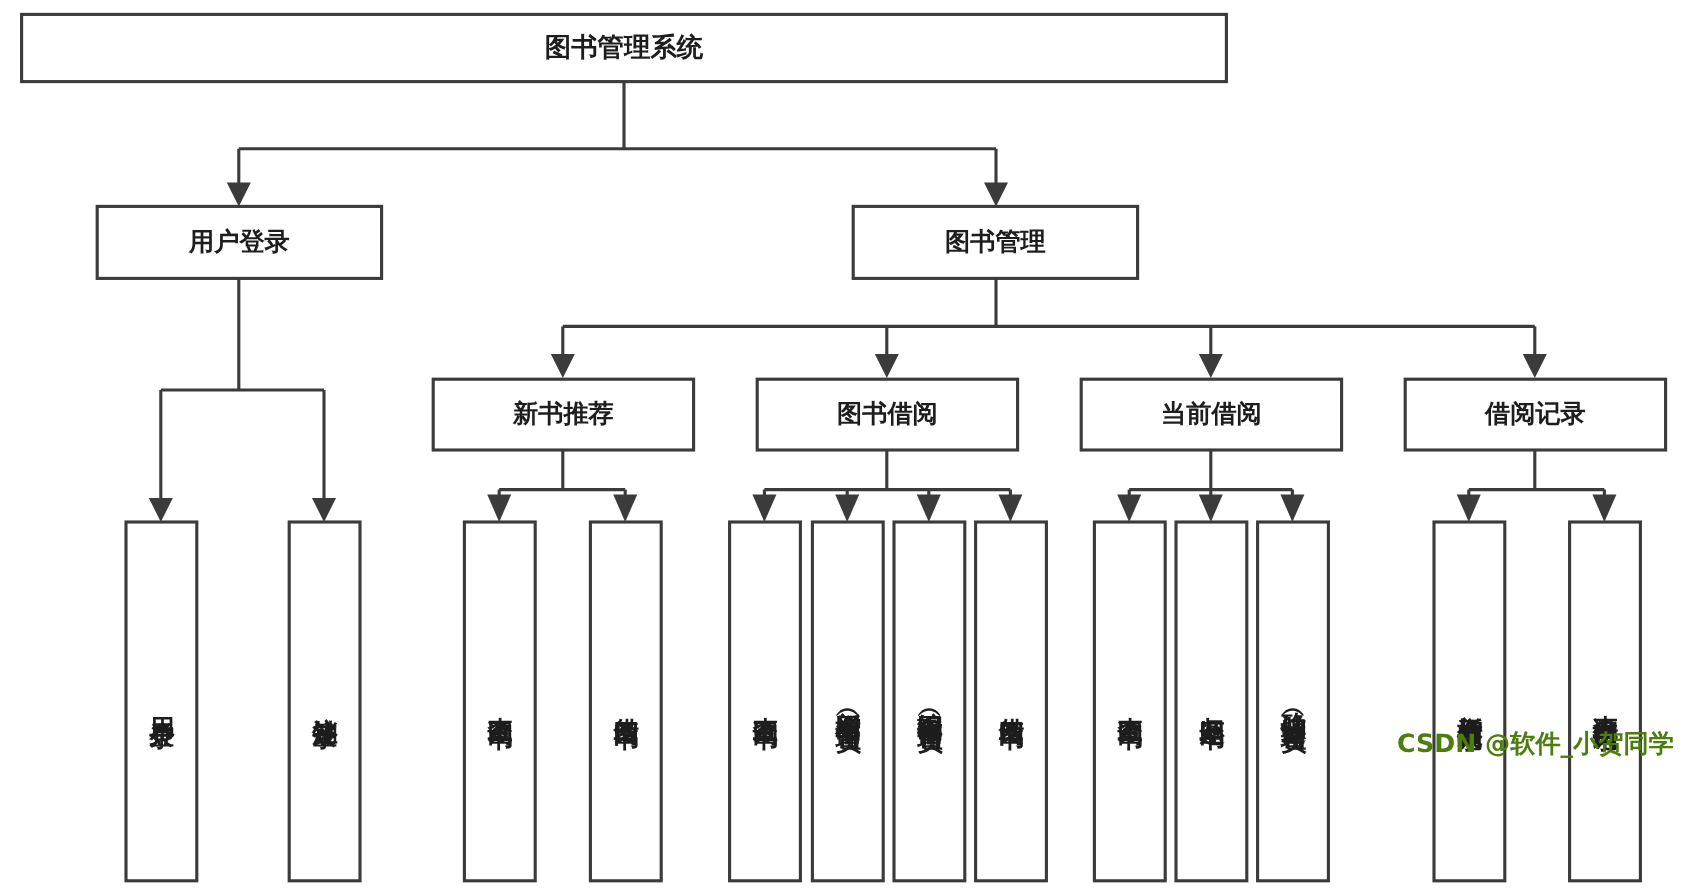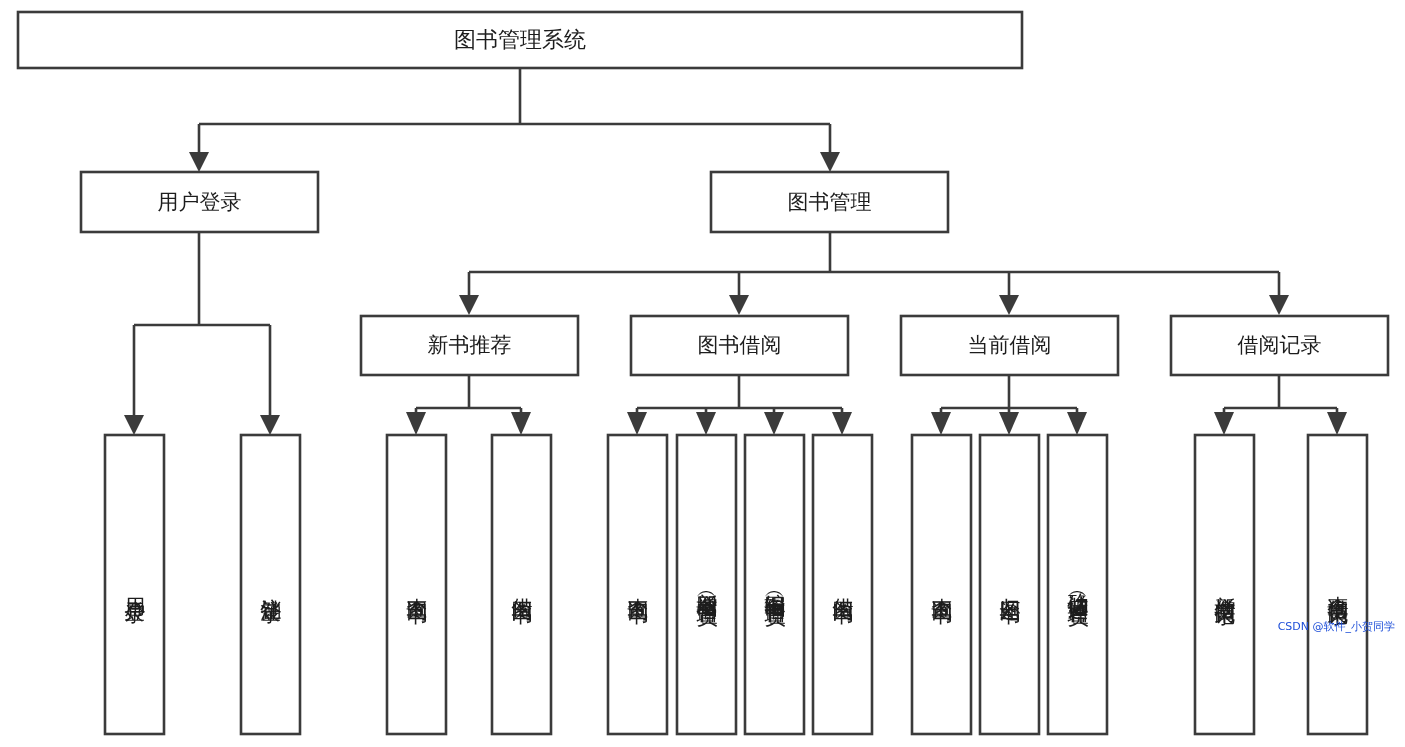--- a/index.html
+++ b/index.html
@@ -11,20 +11,21 @@
     width: 1405px;
     height: 747px;
     font-family: "DejaVu Sans", "Liberation Sans", sans-serif;
     overflow: hidden;
   }
   #diagram-root {
     position: relative;
     width: 1405px;
     height: 639px;
     background: #ffffff;
+    font-weight: bold;
   }
   svg.flow {
     position: absolute;
     left: 0;
     top: 0;
     width: 1405px;
     height: 747px;
     display: block;
   }
   .node-rect {
@@ -70,22 +71,22 @@
     display: flex;
     align-items: center;
     justify-content: center;
     pointer-events: none;
   }
   .watermark {
     position: absolute;
     right: 10px;
     bottom: 5px;
     font-family: "DejaVu Sans", "Liberation Sans", sans-serif;
-    font-size: 11px;
-    color: #1d4ed8;
+    font-size: 21px;
+    color: #4d7c0f;
     white-space: nowrap;
     user-select: none;
   }
 </style>
 </head>
 <body>
 
 <div id="diagram-root">
 
   <svg class="flow" viewBox="0 0 1405 747" xmlns="http://www.w3.org/2000/svg">

